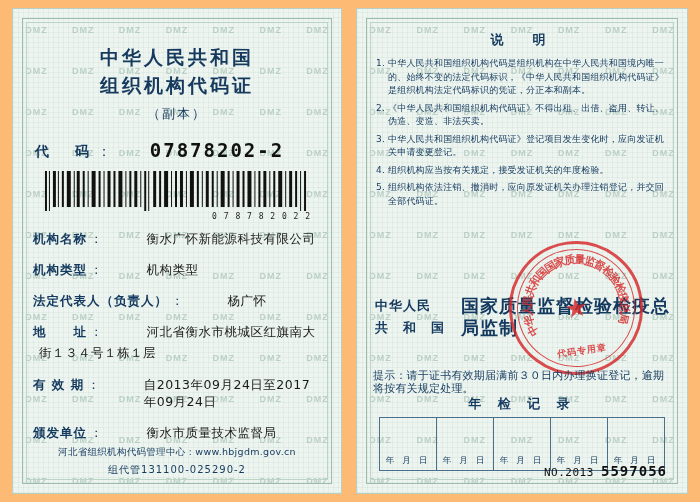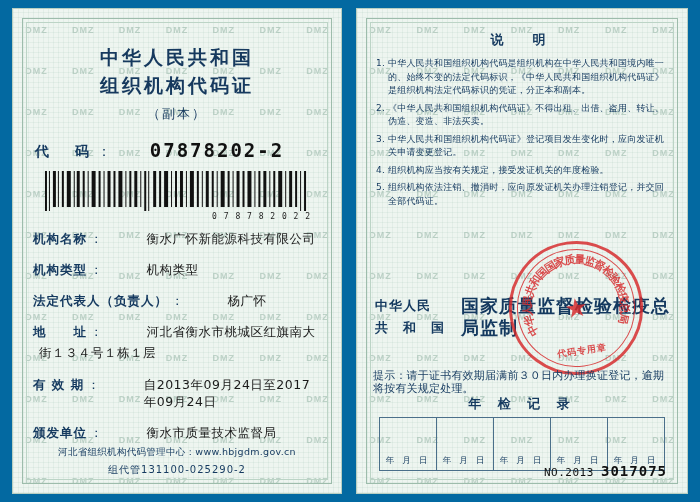--- a/index.html
+++ b/index.html
@@ -10,21 +10,21 @@
   body {
     width: 700px;
     height: 502px;
     font-family: "DejaVu Sans", sans-serif;
     overflow: hidden;
   }
   .page {
     position: relative;
     width: 700px;
     height: 502px;
-    background: #0369a1;
+    background: #fdba74;
   }
 
   
   .cert {
     position: absolute;
     top: 8px;
     height: 486px;
     background:
       repeating-linear-gradient(0deg, rgba(120,170,150,0.10) 0px, rgba(120,170,150,0.10) 1px, rgba(255,255,255,0) 1px, rgba(255,255,255,0) 5px),
       repeating-linear-gradient(90deg, rgba(120,170,150,0.10) 0px, rgba(120,170,150,0.10) 1px, rgba(255,255,255,0) 1px, rgba(255,255,255,0) 5px),
@@ -766,19 +766,19 @@
         <div class="inspect-cell">
           <div class="ymd">年 月 日</div>
         </div>
         <div class="inspect-cell">
           <div class="ymd">年 月 日</div>
         </div>
       </div>
 
       <div class="serial">
         <span>NO.2013</span>
-        <span class="big">3017075</span>
+        <span class="big">5597056</span>
       </div>
 
     </div>
   </div>
 
 </div>
 
 </body></html>

